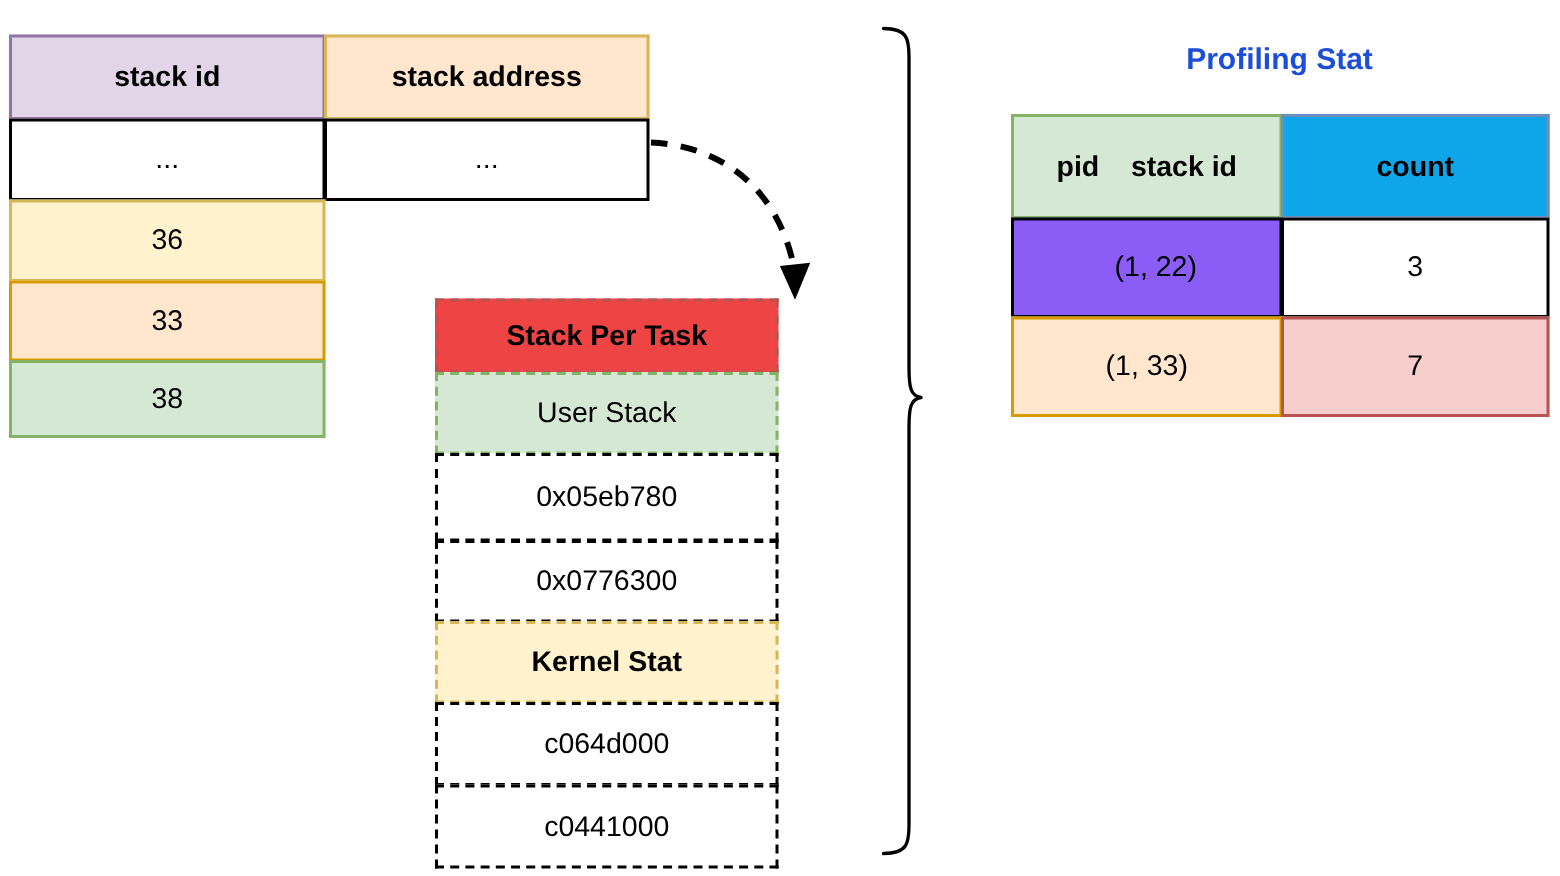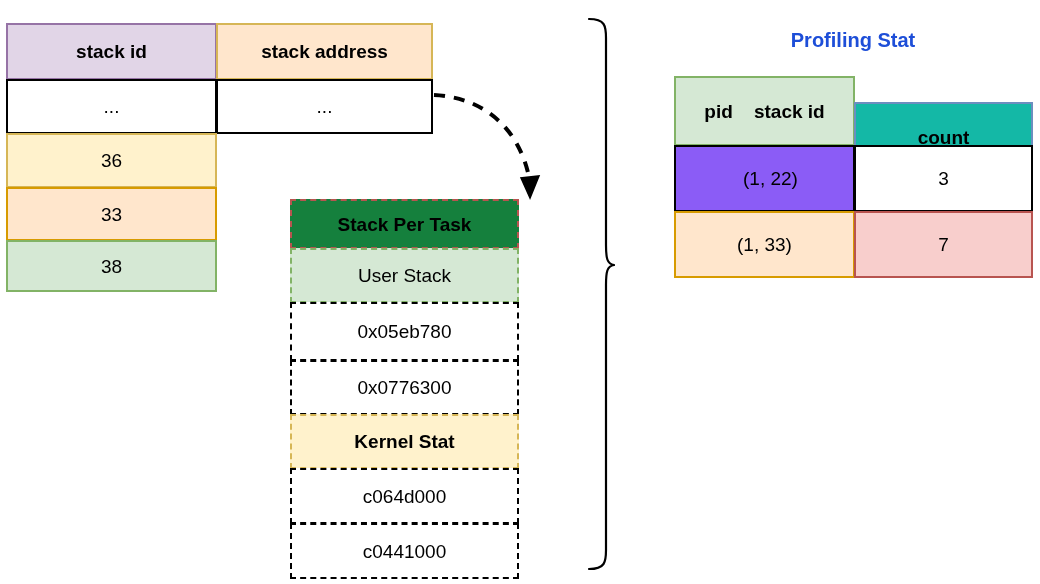--- a/index.html
+++ b/index.html
@@ -34,36 +34,36 @@
   .c-hdr-addr {left:216px;top:23px;  width:217px; height:57px;  background:#ffe6cc; border-color:#d6b656 !important;}
   .c-dots-id  {left:6px;  top:79px;  width:211px; height:55px;  background:#ffffff;}
   .c-dots-addr{left:216px;top:79px;  width:217px; height:55px;  background:#ffffff;}
   .c-id-22    {left:6px;  top:133px; width:211px; height:55px;  background:#fff2cc; border-color:#d6b656 !important;}
   .c-id-33    {left:6px;  top:187px; width:211px; height:54px;  background:#ffe6cc; border-color:#d79b00 !important;}
   .c-id-77    {left:6px;  top:240px; width:211px; height:52px;  background:#d5e8d4; border-color:#82b366 !important;}
 
   
   #tbl-spt .cell{border:2.5px dashed #000;}
   .spt{left:290px;width:229px;}
-  .spt-title {top:199px; height:50px; background:#15803d; border-color:#b85450 !important;text-align:center;}
+  .spt-title {top:199px; height:50px; background:#ef4444; border-color:#b85450 !important;text-align:center;}
   .spt-user  {top:248px; height:55px; background:#d5e8d4; border-color:#82b366 !important;}
   .spt-a1    {top:302px; height:59px; background:#ffffff;}
   .spt-a2    {top:360px; height:55px; background:#ffffff;}
   .spt-kern  {top:414px; height:55px; background:#fff2cc; border-color:#d6b656 !important;}
   .spt-a3    {top:468px; height:56px; background:#ffffff;}
   .spt-a4    {top:523px; height:56px; background:#ffffff;}
 
   
   #profiling-title{
     position:absolute;left:674px;top:29px;width:358px;
     text-align:center;font-size:20px;font-weight:bold;color:#1d4ed8;
   }
   #tbl-prof .cell{border:2px solid #000;text-align:right;}
   .p-hdr-pid  {left:674px; top:76px;  width:181px; height:70px; background:#d5e8d4; border-color:#82b366 !important;}
-  .p-hdr-cnt  {left:854px; top:76px;  width:179px; height:70px; background:#14b8a6; border-color:#6c8ebf !important;margin-top:26px;}
+  .p-hdr-cnt  {left:854px; top:76px;  width:179px; height:70px; background:#0ea5e9; border-color:#6c8ebf !important;}
   .p-r1-pid   {left:674px; top:145px; width:181px; height:67px; background:#8b5cf6;padding-left:12px;}
   .p-r1-cnt   {left:854px; top:145px; width:179px; height:67px; background:#ffffff;}
   .p-r2-pid   {left:674px; top:211px; width:181px; height:67px; background:#ffe6cc; border-color:#d79b00 !important;}
   .p-r2-cnt   {left:854px; top:211px; width:179px; height:67px; background:#f8cecc; border-color:#b85450 !important;}
 
   .svg-layer{position:absolute;left:0;top:0;width:1040px;height:584px;pointer-events:none;}
 </style>
 </head>
 <body>
 

